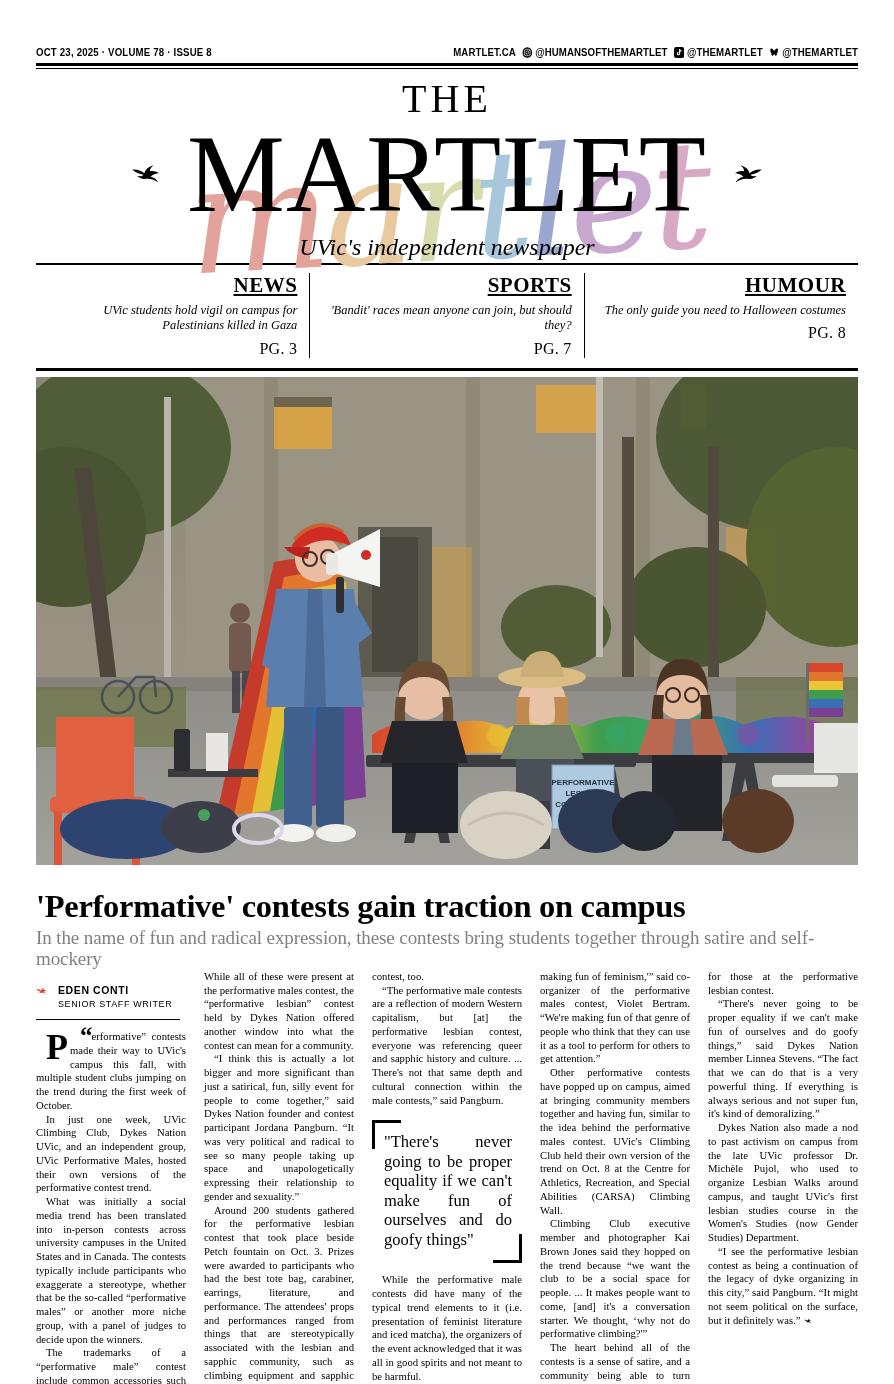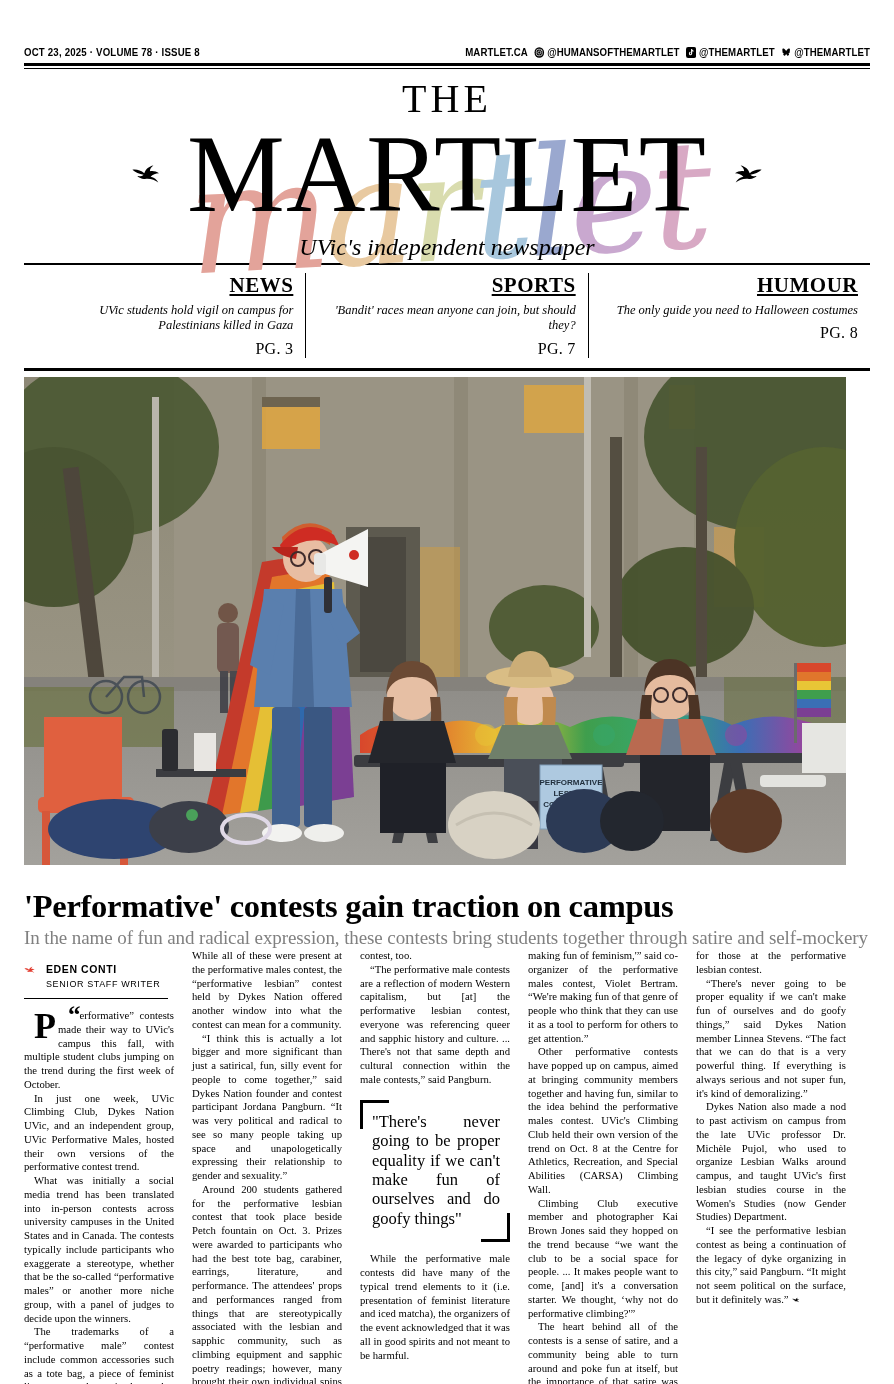--- a/index.html
+++ b/index.html
@@ -4,21 +4,21 @@
 <style>
   html, body { margin:0; padding:0; }
   body {
     width:894px; height:1384px;
     background:#ffffff;
     font-family:"Liberation Serif", serif;
     color:#000;
     overflow:hidden;
     position:relative;
   }
-  .page { width:894px; height:1168px; position:relative; box-sizing:border-box; padding:0 24px; }
+  .page { width:894px; height:1168px; position:relative; box-sizing:border-box; padding:0 36px; }
 
   
   .topbar { display:flex; justify-content:space-between; align-items:flex-end; padding-top:38px; height:20px; }
   .topbar-left { font-family:"Liberation Sans", sans-serif; font-size:10.5px; font-weight:700; letter-spacing:.2px; white-space:nowrap; transform:scaleX(.92); transform-origin:left bottom; }
   .topbar-right { display:flex; align-items:center; gap:7px; font-family:"Liberation Sans", sans-serif; font-size:10.5px; font-weight:700; letter-spacing:.1px; white-space:nowrap; transform:scaleX(.92); transform-origin:right bottom; }
   .topbar-right .soc { display:inline-flex; align-items:center; gap:3px; }
   .rule-thick { height:3px; background:#000; margin-top:5px; }
   .rule-thin { height:1px; background:#000; margin-top:1.5px; }
 
   

